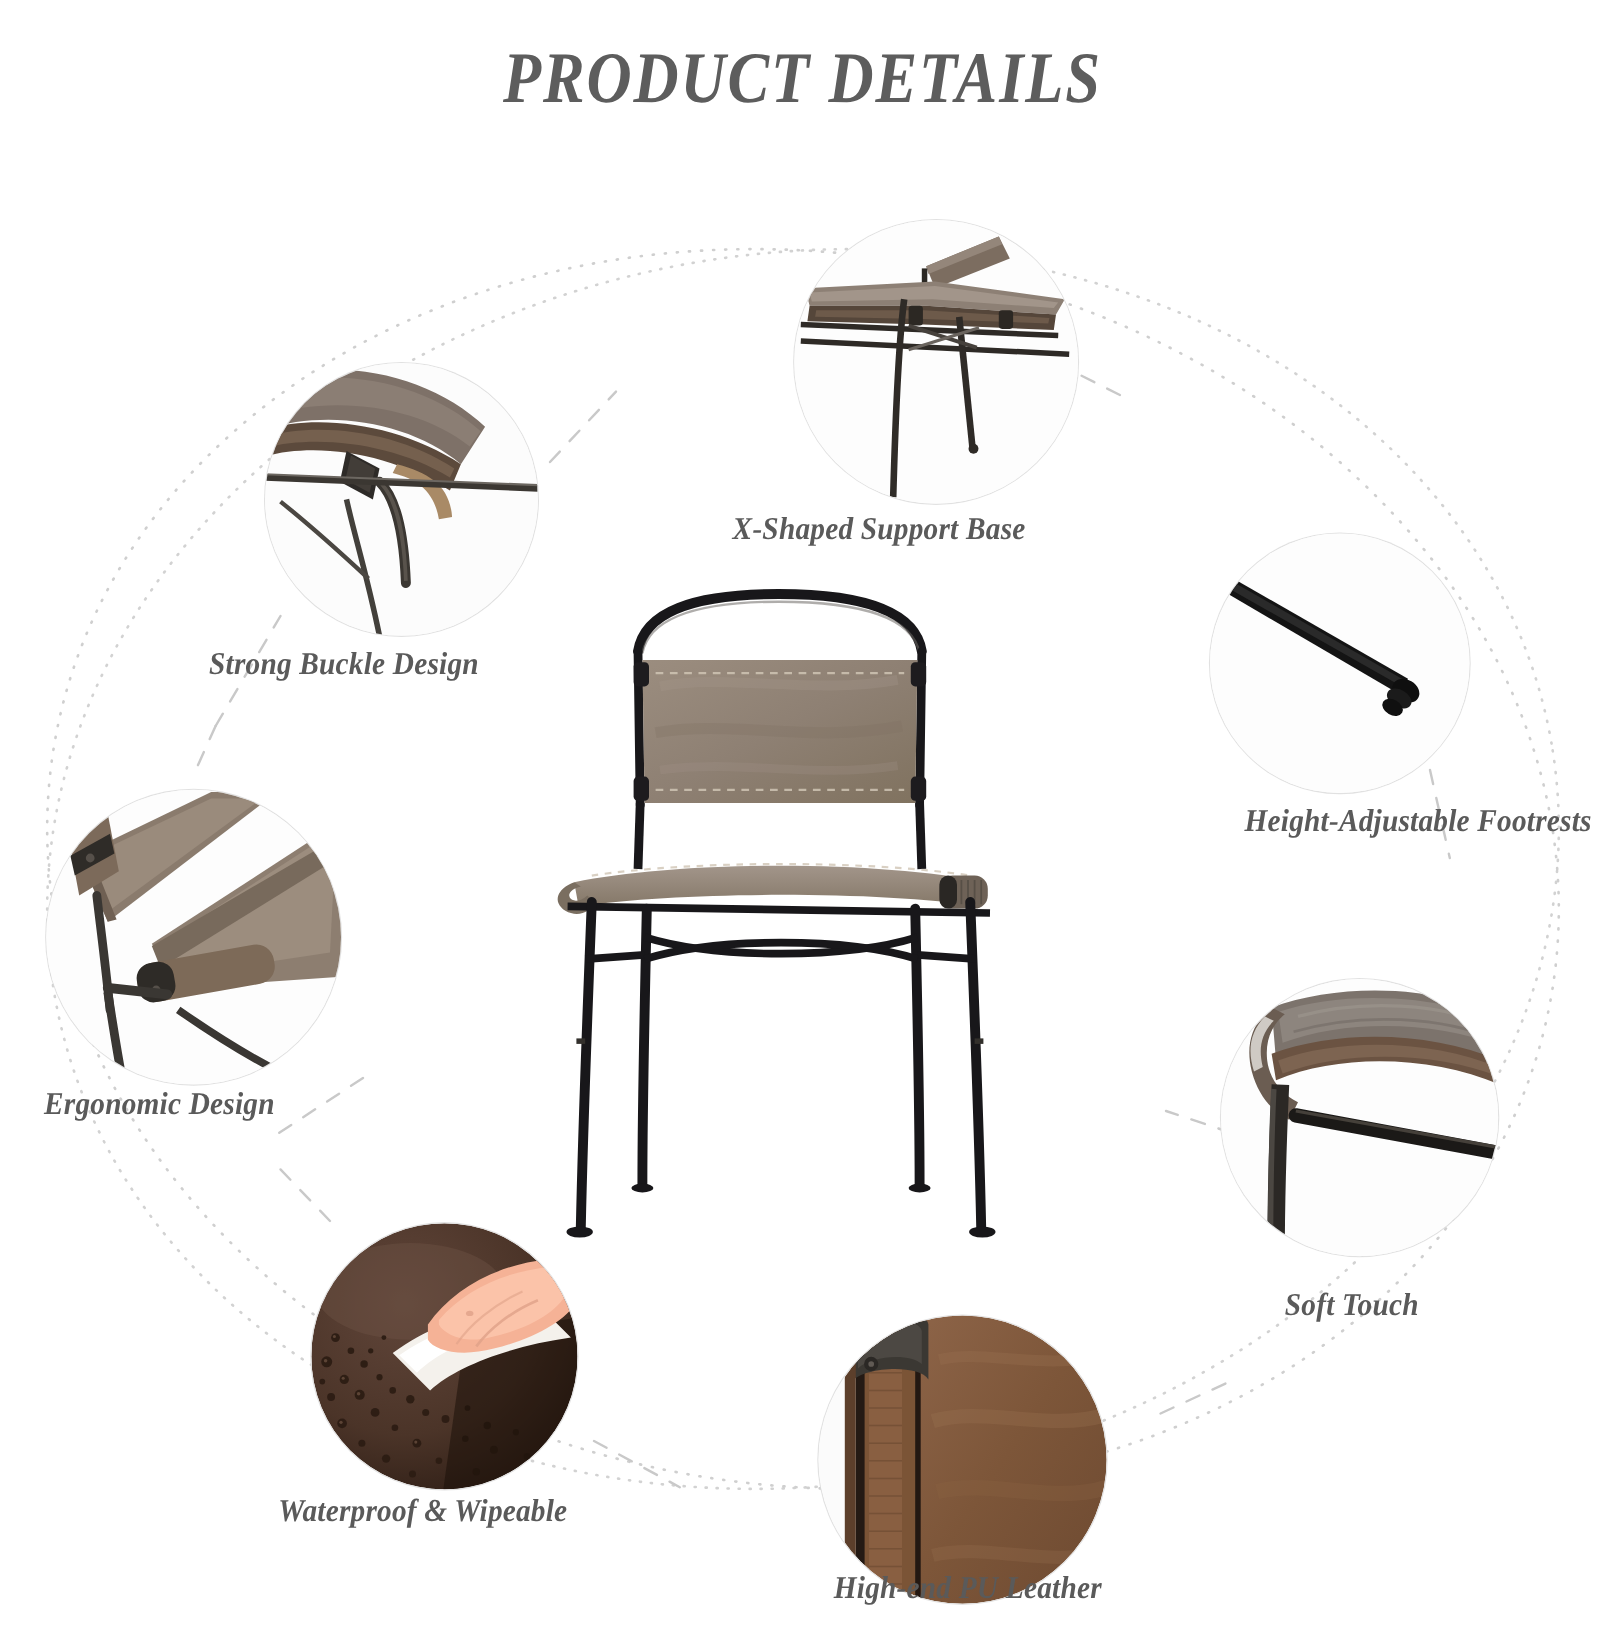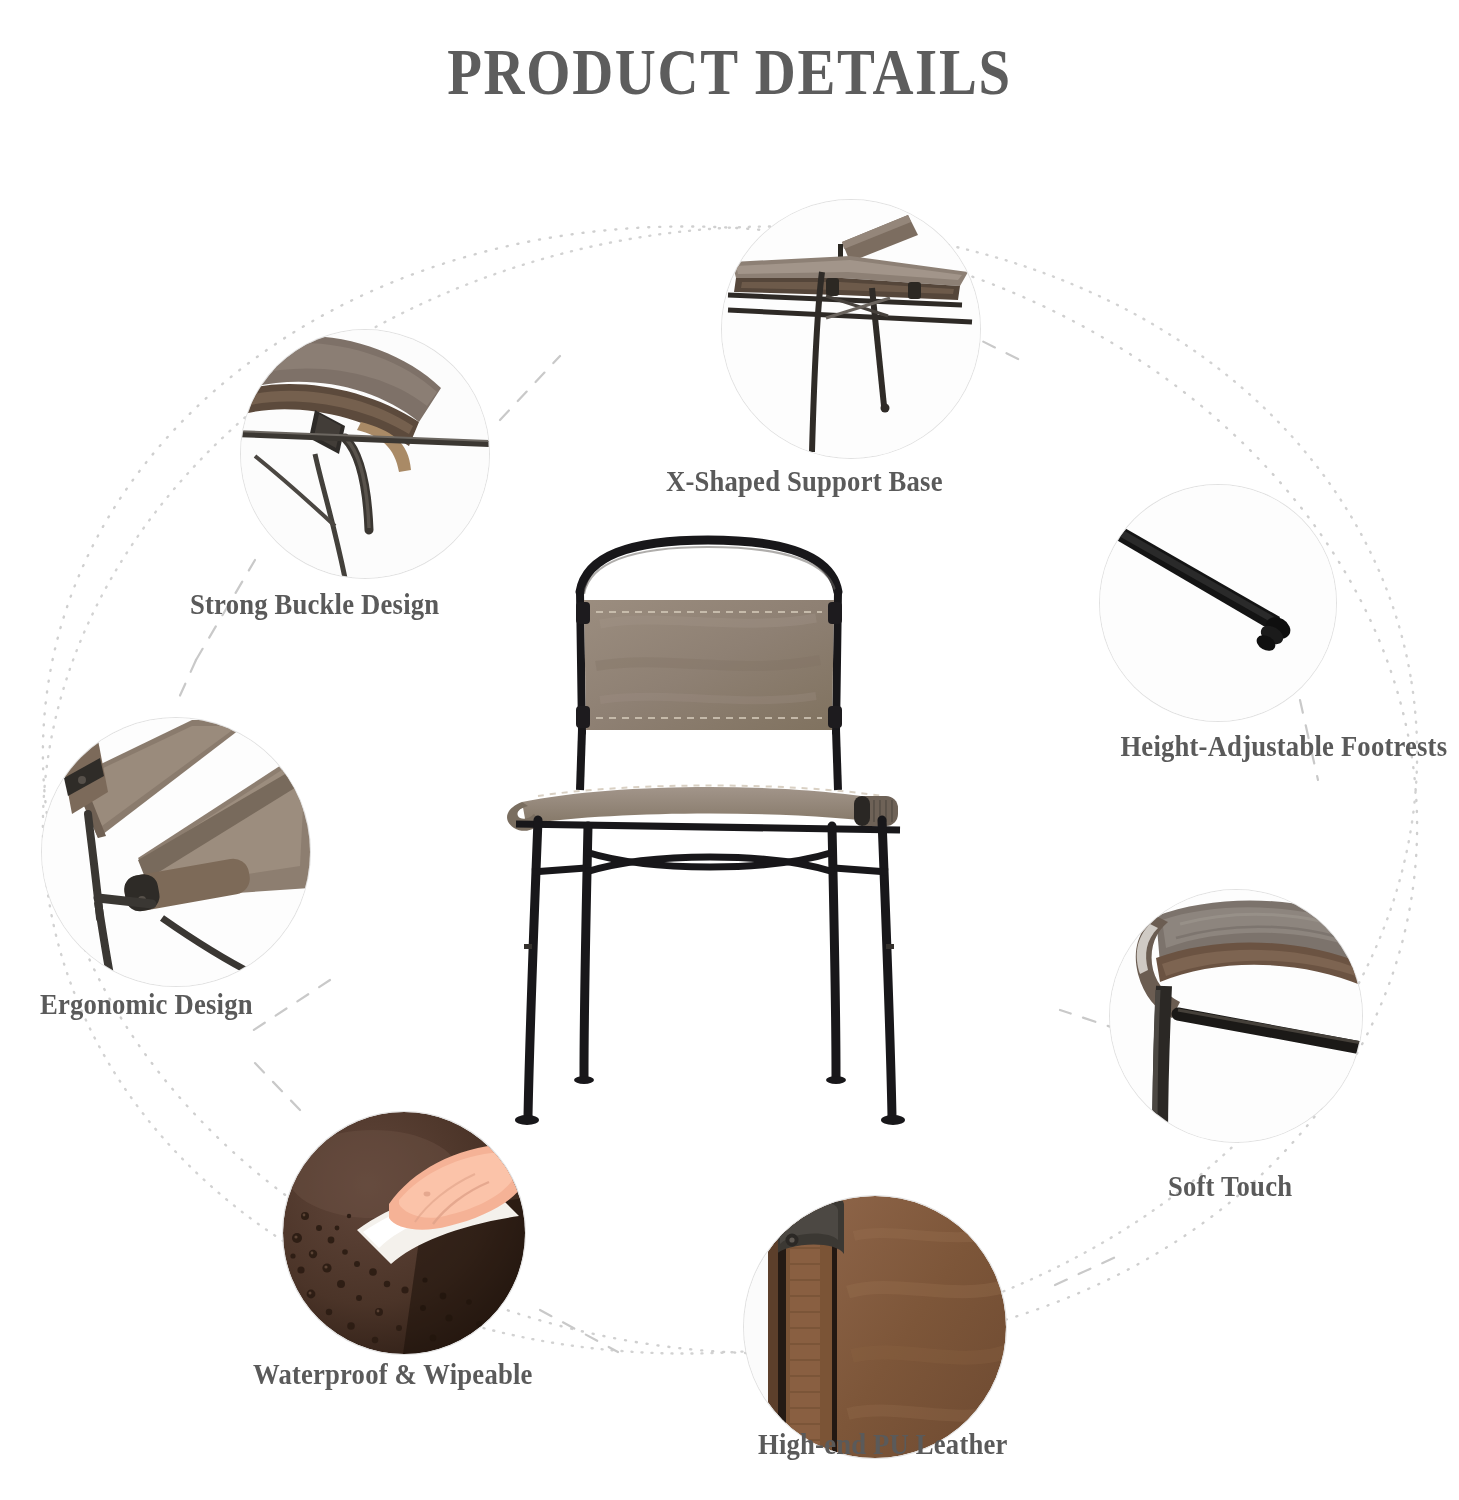--- a/index.html
+++ b/index.html
@@ -1,19 +1,19 @@
 <!DOCTYPE html>
 <html><head>
 <meta charset="utf-8">
 <style>
   html,body{margin:0;padding:0;background:#ffffff;}
   body{width:1459px;height:1500px;position:relative;overflow:hidden;
        font-family:"Liberation Serif", serif;}
 
-  #stage{position:absolute;inset:0;width:1459px;height:1500px;background:#fff;}
+  #stage{position:absolute;inset:0;width:1459px;height:1500px;background:#fff;font-style:italic;}
 
   
   .title{
     position:absolute; top:34px; left:0; width:1459px; text-align:center;
     font-family:"Liberation Serif", serif;
     font-weight:bold; font-size:66px; letter-spacing:2px;
     color:#5d5d5d; transform:scaleX(0.86); transform-origin:center top;
     white-space:nowrap;
   }
 

